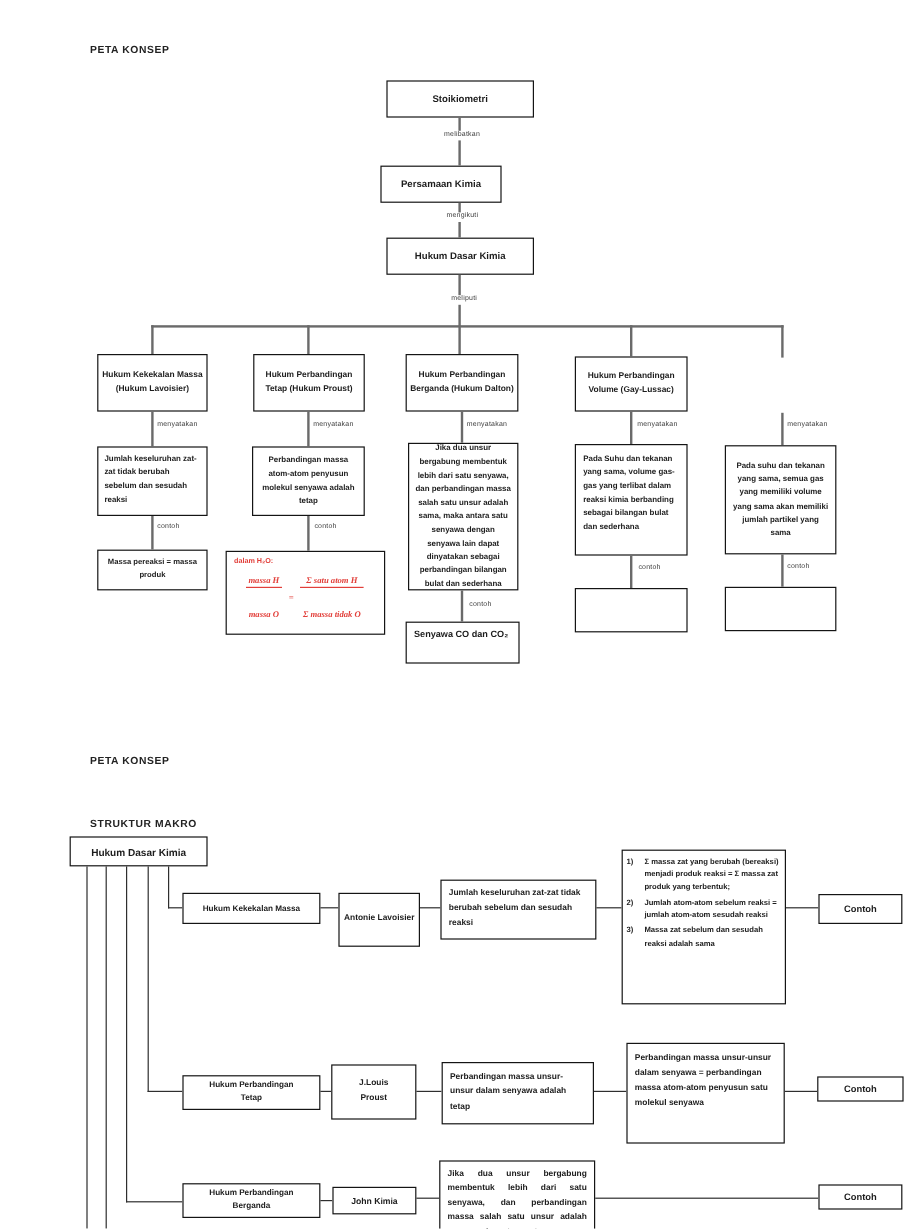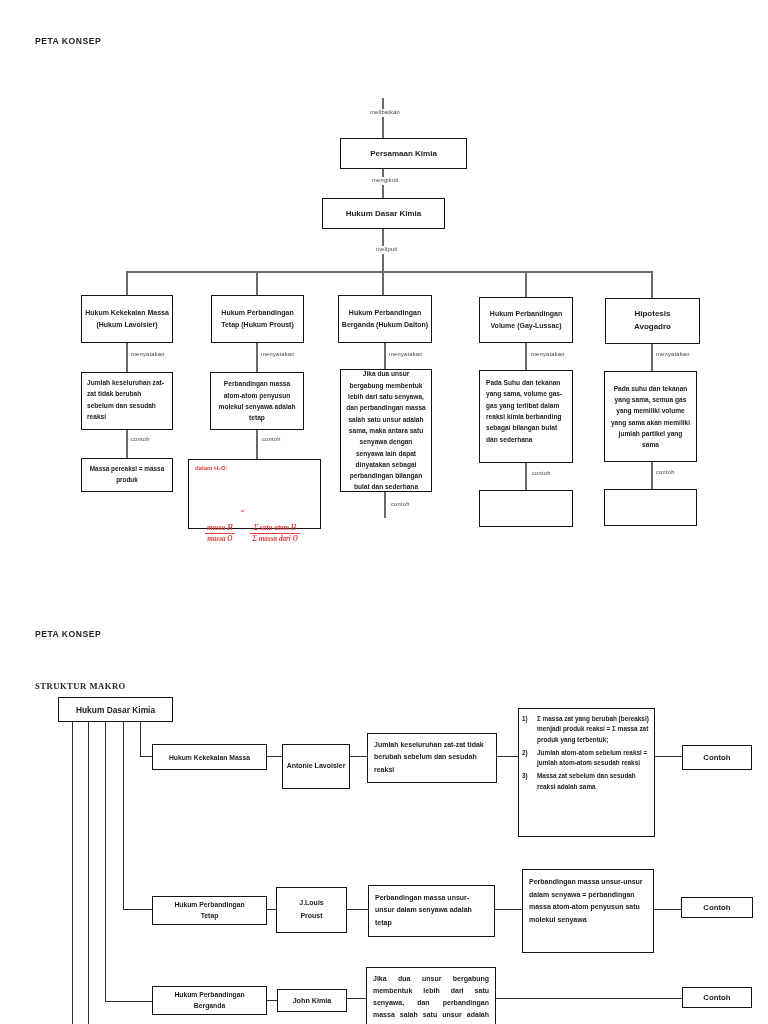--- a/index.html
+++ b/index.html
@@ -6,52 +6,55 @@
   .page{position:relative;width:768px;height:1024px;background:#fff;overflow:hidden;
         font-family:"Liberation Sans",sans-serif;color:#1c1c1c;}
   .abs{position:absolute;box-sizing:border-box;}
   .box{position:absolute;box-sizing:border-box;background:#fff;border:1.4px solid #141414;color:#1c1c1c;}
   .thin{border-width:1.1px;}
   .cen{display:flex;align-items:center;justify-content:center;text-align:center;}
   .b{font-weight:bold;}
   .hl,.vl{position:absolute;background:#6a6a6a;}
   .hl2,.vl2{position:absolute;background:#2e2e2e;}
   .lbl{position:absolute;font-size:5.8px;color:#3c3c3c;letter-spacing:.2px;white-space:nowrap;}
-  .h1{position:absolute;font-size:8.6px;font-weight:bold;letter-spacing:.5px;color:#222;}
+  .h1{position:absolute;font-size:8.6px;font-weight:bold;letter-spacing:.5px;color:#222;margin-left:40px;}
   .t8{font-size:8px;line-height:1.4;}
   .t7{font-size:7px;line-height:1.7;}
   .t68{font-size:6.6px;line-height:1.72;}
   .t65{font-size:6.4px;line-height:1.66;}
   .pad{padding:4px 5px;}
   .narrow{max-width:62px;margin:0 auto;}
   .just{text-align:justify;}
   .red{color:#e23f3a;}
   .eq{position:absolute;left:16px;top:20px;font-family:"Liberation Serif",serif;
       font-style:italic;font-size:7.2px;color:#e23f3a;font-weight:bold;white-space:nowrap;}
   .frac{display:inline-block;text-align:center;vertical-align:middle;}
-  .frac .num{display:block;border-bottom:1px solid #e23f3a;padding:0 2px 1px;margin-top:44px;}
-  .frac .den{display:block;padding:1px 2px 0;}
+  .frac .num{display:block;border-bottom:1px solid #e23f3a;padding:0 2px 1px;}
+  .frac .den{display:block;padding:1px 2px 0;margin-top:17px;}
   .eqs{display:inline-block;vertical-align:middle;margin:0 4px;}
   .ol{margin:0;padding:5px 4px 0 3px;list-style:none;counter-reset:it;}
   .ol li{counter-increment:it;display:grid;grid-template-columns:13px 1fr;column-gap:2px;
          margin-bottom:3px;font-size:6.4px;line-height:1.6;font-weight:bold;}
   .ol li::before{content:counter(it) ")";font-weight:bold;}
 </style>
 </head>
 <body>
 
 <div class="page">
 
   <div class="h1" style="left:35px;top:36px;">PETA KONSEP</div>
 
+  <div class="box cen t8 b" style="left:322px;top:67px;width:123px;height:31px;">
+    <span>Stoikiometri</span>
+  </div>
   <div class="vl" style="left:382px;top:98px;width:2px;height:11px;"></div>
   <div class="lbl" style="left:370px;top:109px;">melibatkan</div>
   <div class="vl" style="left:382px;top:117px;width:2px;height:21px;"></div>
 
-  <div class="box cen t8 b" style="left:340px;top:138px;width:127px;height:31px;text-align:right;">
+  <div class="box cen t8 b" style="left:317px;top:138px;width:101px;height:31px;text-align:right;">
     <span>Persamaan Kimia</span>
   </div>
   <div class="vl" style="left:382px;top:169px;width:2px;height:8px;"></div>
   <div class="lbl" style="left:372px;top:177px;">mengikuti</div>
   <div class="vl" style="left:382px;top:185px;width:2px;height:13px;"></div>
 
   <div class="box cen t8 b" style="left:322px;top:198px;width:123px;height:31px;">
     <span>Hukum Dasar Kimia</span>
   </div>
   <div class="vl" style="left:382px;top:229px;width:2px;height:17px;"></div>
@@ -86,65 +89,65 @@
   <div class="box cen t68 b pad" style="left:210px;top:372px;width:94px;height:58px;">
     <span>Perbandingan massa atom-atom penyusun molekul senyawa adalah tetap</span>
   </div>
   <div class="vl" style="left:256px;top:430px;width:2px;height:29px;"></div>
   <div class="lbl" style="left:262px;top:436px;">contoh</div>
   <div class="box" style="left:188px;top:459px;width:133px;height:70px;">
     <div class="abs red b" style="left:6px;top:5px;font-size:6px;">dalam H₂O:</div>
     <div class="eq">
       <span class="frac"><span class="num">massa H</span><span class="den">massa O</span></span>
       <span class="eqs">=</span>
-      <span class="frac"><span class="num">Σ satu atom H</span><span class="den">Σ massa dari O</span></span>
+      <span class="frac"><span class="num">Σ satu atom H</span><span class="den">Σ massa tidak O</span></span>
     </div>
   </div>
 
   <div class="box cen t7 b" style="left:338px;top:295px;width:94px;height:48px;">
     <span>Hukum Perbandingan Berganda (Hukum Dalton)</span>
   </div>
   <div class="vl" style="left:384px;top:343px;width:2px;height:26px;"></div>
   <div class="lbl" style="left:389px;top:351px;">menyatakan</div>
   <div class="box cen t68 b" style="left:340px;top:369px;width:92px;height:123px;padding:3px 4px;">
     <span>Jika dua unsur bergabung membentuk lebih dari satu senyawa, dan perbandingan massa salah satu unsur adalah sama, maka antara satu senyawa dengan senyawa lain dapat dinyatakan sebagai perbandingan bilangan bulat dan sederhana</span>
   </div>
   <div class="vl" style="left:384px;top:492px;width:2px;height:26px;"></div>
   <div class="lbl" style="left:391px;top:501px;">contoh</div>
+  <div class="box b" style="left:338px;top:518px;width:95px;height:35px;font-size:7.6px;line-height:1.5;padding:4px 6px;">
+    <span>Senyawa CO dan CO₂</span>
+  </div>
 
   <div class="box cen t7 b" style="left:479px;top:297px;width:94px;height:46px;">
     <span>Hukum Perbandingan Volume (Gay-Lussac)</span>
   </div>
   <div class="vl" style="left:525px;top:343px;width:2px;height:27px;"></div>
   <div class="lbl" style="left:531px;top:351px;">menyatakan</div>
   <div class="box t68 b" style="left:479px;top:370px;width:94px;height:93px;padding:6px 6px;">
     <span>Pada Suhu dan tekanan yang sama, volume gas-gas yang terlibat dalam reaksi kimia berbanding sebagai bilangan bulat dan sederhana</span>
   </div>
   <div class="vl" style="left:525px;top:463px;width:2px;height:27px;"></div>
   <div class="lbl" style="left:532px;top:470px;">contoh</div>
   <div class="box" style="left:479px;top:490px;width:94px;height:37px;">
     <span></span>
   </div>
 
-  <div class="box cen b" style="left:605px;top:298px;width:95px;height:46px;font-size:8px;line-height:1.6;">
-    <span class="narrow">Hipotesis Avogadro</span>
-  </div>
   <div class="vl" style="left:651px;top:344px;width:2px;height:27px;"></div>
   <div class="lbl" style="left:656px;top:351px;">menyatakan</div>
   <div class="box cen t68 b" style="left:604px;top:371px;width:93px;height:91px;padding:3px 5px;">
     <span>Pada suhu dan tekanan yang sama, semua gas yang memiliki volume yang sama akan memiliki jumlah partikel yang sama</span>
   </div>
   <div class="vl" style="left:651px;top:462px;width:2px;height:27px;"></div>
   <div class="lbl" style="left:656px;top:469px;">contoh</div>
   <div class="box" style="left:604px;top:489px;width:93px;height:37px;">
     <span></span>
   </div>
 
   <div class="h1" style="left:35px;top:629px;">PETA KONSEP</div>
-  <div class="h1" style="left:35px;top:681px;font-family:Liberation Serif, serif;">STRUKTUR MAKRO</div>
+  <div class="h1" style="left:35px;top:681px;">STRUKTUR MAKRO</div>
 
   <div class="box thin cen b" style="left:58px;top:697px;width:115px;height:25px;font-size:8.4px;">
     <span>Hukum Dasar Kimia</span>
   </div>
 
   <div class="vl2" style="left:72px;top:722px;width:1px;height:302px;"></div>
   <div class="vl2" style="left:88px;top:722px;width:1px;height:302px;"></div>
   <div class="vl2" style="left:105px;top:722px;width:1px;height:280px;"></div>
   <div class="vl2" style="left:123px;top:722px;width:1px;height:188px;"></div>
   <div class="vl2" style="left:140px;top:722px;width:1px;height:35px;"></div>

